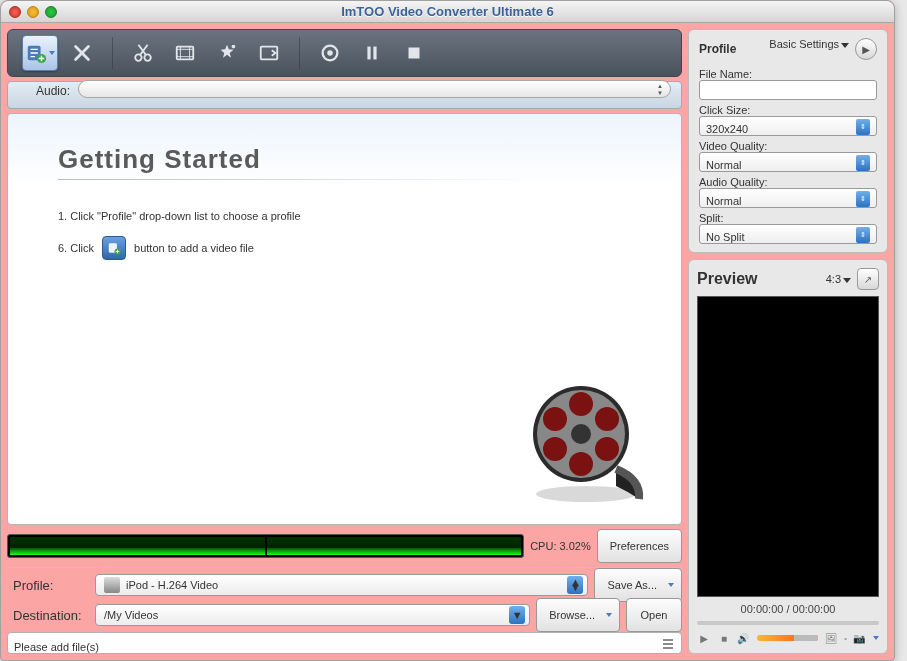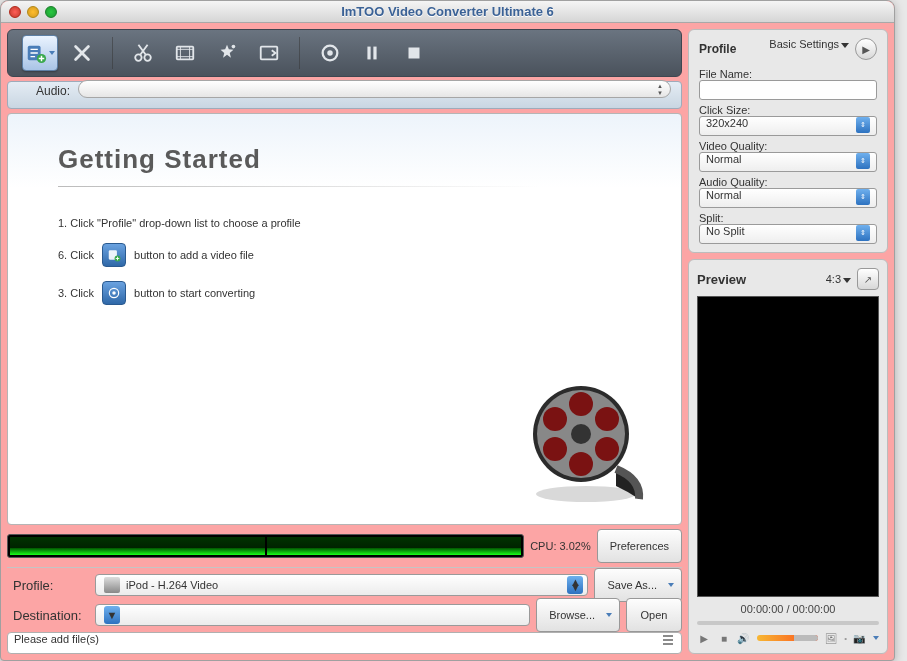--- a/index.html
+++ b/index.html
@@ -19,51 +19,51 @@
 .tbtn{width:36px;height:36px;display:flex;align-items:center;justify-content:center;color:#e8ebee;border-radius:4px}
 .tbtn.primary{background:linear-gradient(#eaf3ff,#a9c4e6);border:1px solid #5d7fa5;box-shadow:0 1px 2px rgba(0,0,0,.3)}
 .tbtn svg{width:22px;height:22px}
 .tsep{width:1px;height:32px;background:rgba(255,255,255,.18);border-left:1px solid rgba(0,0,0,.4);margin:0 6px}
 .audiobar{height:28px;background:linear-gradient(#e4ecf4,#c9d6e2);border:1px solid #9eabba;border-radius:4px;display:flex;align-items:flex-end;padding:10px 10px}
 .audiobar label{width:52px;text-align:right;margin-right:8px;color:#333;font-size:12px}
 .audiosel{flex:1;height:18px;background:linear-gradient(#fff,#e6e6e6);border:1px solid #a6a6a6;border-radius:9px;display:flex;align-items:center;justify-content:flex-end;padding:0 4px}
 .spin{display:flex;flex-direction:column;gap:0}
 .spin span{width:12px;height:7px;display:flex;align-items:center;justify-content:center;font-size:6px;color:#555}
 .content{flex:1;background:linear-gradient(#edf4fb 0%,#fff 18%,#fff 100%);border:1px solid #b5b5b5;border-radius:4px;padding:30px 50px;position:relative;overflow:hidden}
-.gs-title{font-family:Arial;font-size:26px;font-weight:bold;color:#5a5a5a;letter-spacing:1px;margin-bottom:11px}
+.gs-title{font-family:Arial;font-size:26px;font-weight:bold;color:#5a5a5a;letter-spacing:1px;margin-bottom:4px}
 .gs-underline{height:1px;background:linear-gradient(to right,#bbb,transparent);width:480px;margin-bottom:30px}
 .gs-step{display:flex;align-items:center;gap:8px;margin-bottom:14px;font-size:12px;color:#333}
 .gs-icon{width:24px;height:24px;background:linear-gradient(#6aa2e0,#2f68a8);border:1px solid #2a5a90;border-radius:4px;display:flex;align-items:center;justify-content:center;color:#fff}
 .reel{position:absolute;right:30px;bottom:20px;width:130px;height:130px}
 .cpu-row{display:flex;align-items:center;gap:6px}
 .cpu-graph{flex:1;height:24px;background:#000;border:1px solid #555;border-radius:3px;display:flex;gap:2px;padding:2px}
 .cpu-cell{flex:1;background:linear-gradient(#003300,#001800);position:relative;overflow:hidden}
 .cpu-cell::after{content:"";position:absolute;left:0;bottom:0;right:0;height:40%;background:linear-gradient(to top,#1aff1a,#005500)}
 .cpu-label{font-size:11px;color:#333}
 .btn{height:22px;padding:16px 12px;background:linear-gradient(#fdfdfd,#e2e2e2);border:1px solid #989898;border-radius:11px;display:inline-flex;align-items:center;justify-content:center;font-size:11px;cursor:default;box-shadow:0 1px 0 #fff inset}
 .btn.sq{border-radius:4px}
 .row{display:flex;align-items:center;gap:6px;height:26px}
 .row label{width:82px;text-align:left;font-size:13px;padding-left:6px}
 .combo{flex:1;height:22px;background:linear-gradient(#fff,#ececec);border:1px solid #9a9a9a;border-radius:4px;display:flex;align-items:center;padding:0 4px 0 8px;position:relative}
 .combo .cap{width:16px;height:18px;background:linear-gradient(#6fb0ee,#2d72c0);border-radius:3px;display:flex;align-items:center;justify-content:center;color:#fff;font-size:7px;flex-direction:column;gap:0}
 .combo .cap span{line-height:5px}
 .combo-icon{width:16px;height:16px;margin-right:6px;background:#888;border-radius:3px}
-.status{height:22px;border:1px solid #b0b0b0;background:#fff;border-radius:4px;display:flex;align-items:flex-start;justify-content:space-between;padding:0 6px;font-size:11px;color:#555}
+.status{height:22px;border:1px solid #b0b0b0;background:#fff;border-radius:4px;display:flex;align-items:flex-end;justify-content:space-between;padding:0 6px;font-size:11px;color:#555}
 .panel{background:#e8e8e8;border:1px solid #bcbcbc;border-radius:6px;padding:8px 10px;display:flex;flex-direction:column;gap:0}
 .panel-hdr{display:flex;align-items:center;justify-content:space-between;margin-bottom:4px}
 .panel-hdr .ptitle{font-weight:bold;font-size:12px}
 .panel-hdr .psub{font-size:11px}
 .arrow-btn{width:22px;height:22px;border-radius:50%;background:linear-gradient(#fff,#d8d8d8);border:1px solid #999;display:flex;align-items:center;justify-content:center;font-size:10px;color:#555}
 .field-lbl{font-size:11px;color:#333;margin-top:4px}
 .tinput{height:20px;background:#fff;border:1px solid #9a9a9a;border-radius:3px;padding:0 4px}
-.sel{height:20px;background:linear-gradient(#fff,#eee);border:1px solid #9a9a9a;border-radius:3px;display:flex;align-items:flex-start;justify-content:space-between;padding:0 6px 0 6px;font-size:11px}
+.sel{height:20px;background:linear-gradient(#fff,#eee);border:1px solid #9a9a9a;border-radius:3px;display:flex;align-items:flex-end;justify-content:space-between;padding:0 6px 0 6px;font-size:11px}
 .sel .cap{width:14px;height:16px;background:linear-gradient(#6fb0ee,#2d72c0);border-radius:2px;display:flex;flex-direction:column;align-items:center;justify-content:center;color:#fff;font-size:7px}
 .preview{background:#e8e8e8;border:1px solid #bcbcbc;border-radius:6px;padding:8px;display:flex;flex-direction:column;gap:6px;flex:1}
 .prev-hdr{display:flex;align-items:center;justify-content:space-between}
-.prev-hdr .ptitle{font-weight:bold;font-size:13px}
+.prev-hdr .ptitle{font-weight:bold;font-size:16px}
 .prev-screen{flex:1;background:#000;border:1px solid #555}
 .prev-time{text-align:center;font-size:11px;color:#444}
 .prev-ctrl{display:flex;align-items:center;gap:6px}
 .prev-ctrl .pc{width:14px;height:14px;display:flex;align-items:center;justify-content:center;color:#777;font-size:10px}
 .vol{flex:1;height:6px;background:linear-gradient(to right,#f7b733,#fc4a1a);border-radius:3px;position:relative}
 .vol::after{content:"";position:absolute;left:60%;right:0;top:0;bottom:0;background:#bbb;border-radius:0 3px 3px 0}
 .sep-h{height:1px;background:#c4c4c4}
 .dropdown-caret{width:0;height:0;border-left:4px solid transparent;border-right:4px solid transparent;border-top:5px solid #333;display:inline-block;margin-left:2px}
 .btn.split{padding-right:4px;gap:6px}
 .btn.split .dd{width:14px;display:flex;align-items:center;justify-content:center;border-left:1px solid #bbb;height:100%}
@@ -167,30 +167,20 @@
           <span>6. Click</span>
           <span class="gs-icon">
             <svg width="14" height="14" viewBox="0 0 24 24">
                 <rect x="3" y="4" width="14" height="16" rx="2" fill="#fff" opacity=".9"></rect>
                 <circle cx="18" cy="18" r="5" fill="#39a84c"></circle>
                 <path d="M18 15v6M15 18h6" stroke="#fff" stroke-width="1.5"></path>
               </svg>
           </span>
           <span>button to add a video file</span>
         </div>
-        <div class="gs-step">
-          <span>3. Click</span>
-          <span class="gs-icon">
-            <svg width="14" height="14" viewBox="0 0 24 24">
-                <circle cx="12" cy="12" r="8" fill="none" stroke="#fff" stroke-width="2"></circle>
-                <circle cx="12" cy="12" r="3" fill="#fff"></circle>
-              </svg>
-          </span>
-          <span>button to start converting</span>
-        </div>
 
         <div class="reel">
           <svg viewBox="0 0 130 130">
             <ellipse cx="65" cy="120" rx="50" ry="8" fill="rgba(0,0,0,.15)"></ellipse>
             <circle cx="60" cy="60" r="48" fill="#2b2b2b"></circle>
             <circle cx="60" cy="60" r="44" fill="#888"></circle>
             <circle cx="60" cy="60" r="10" fill="#333"></circle>
             <circle cx="60" cy="30" r="12" fill="#7a1212"></circle>
             <circle cx="86" cy="45" r="12" fill="#7a1212"></circle>
             <circle cx="86" cy="75" r="12" fill="#7a1212"></circle>
@@ -228,20 +218,21 @@
           <span>Save As...</span>
           <span class="dd">
               <span class="small-arrow"></span>
             </span>
         </button>
       </div>
 
       <div class="row">
         <label>Destination:</label>
         <div class="combo">
+          <span style="flex:1">/My Videos</span>
           <span class="cap">
               <span>▼</span>
             </span>
         </div>
         <button class="btn sq split">
           <span>Browse...</span>
           <span class="dd">
               <span class="small-arrow"></span>
             </span>
         </button>

